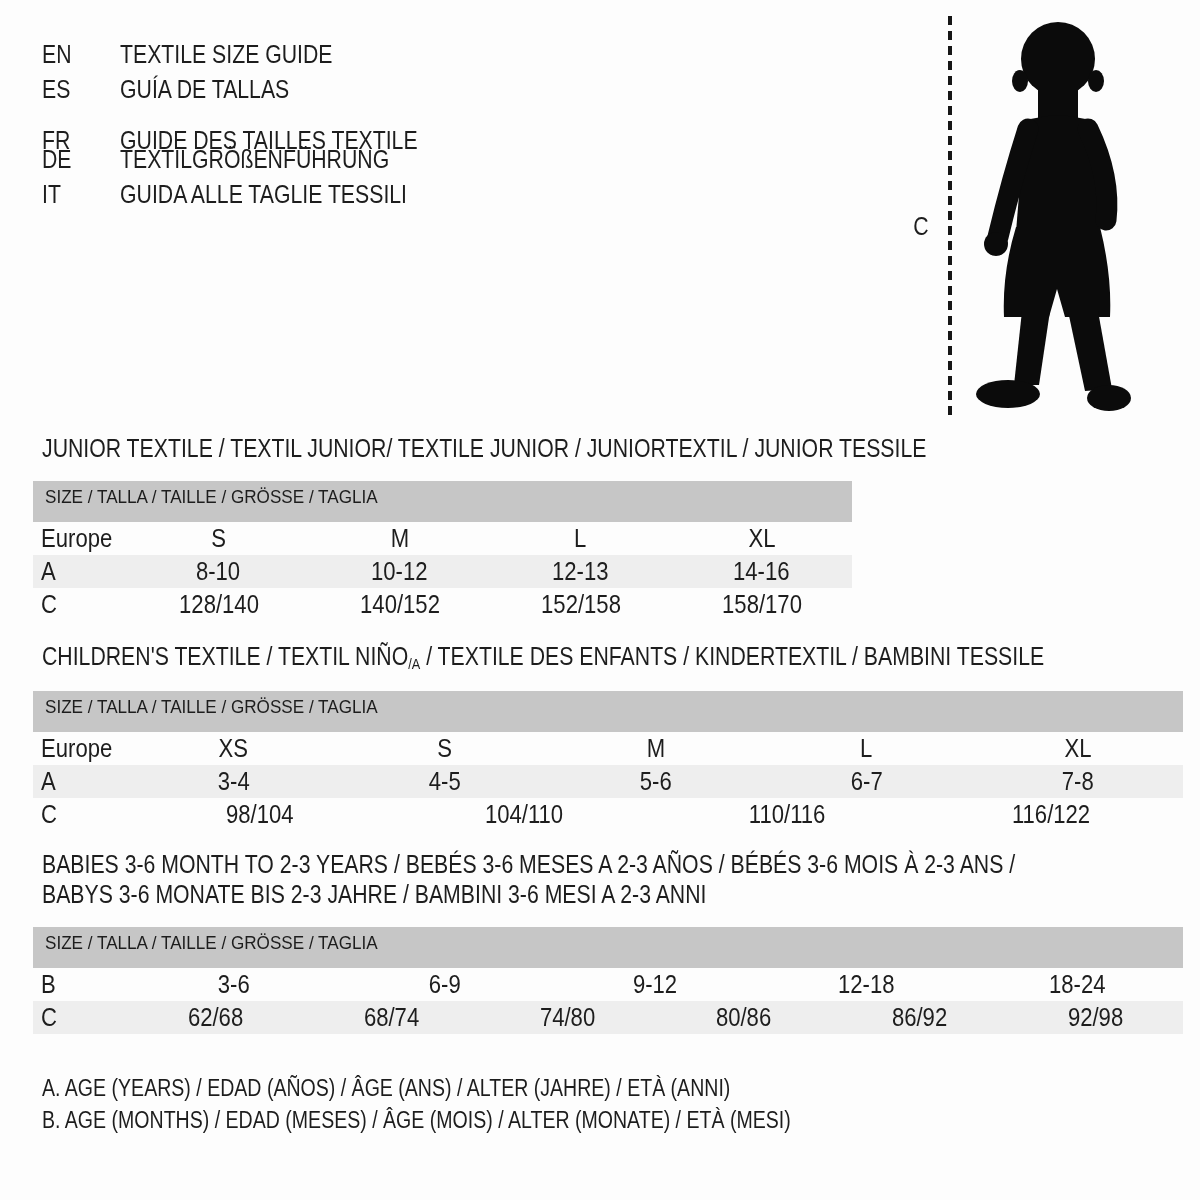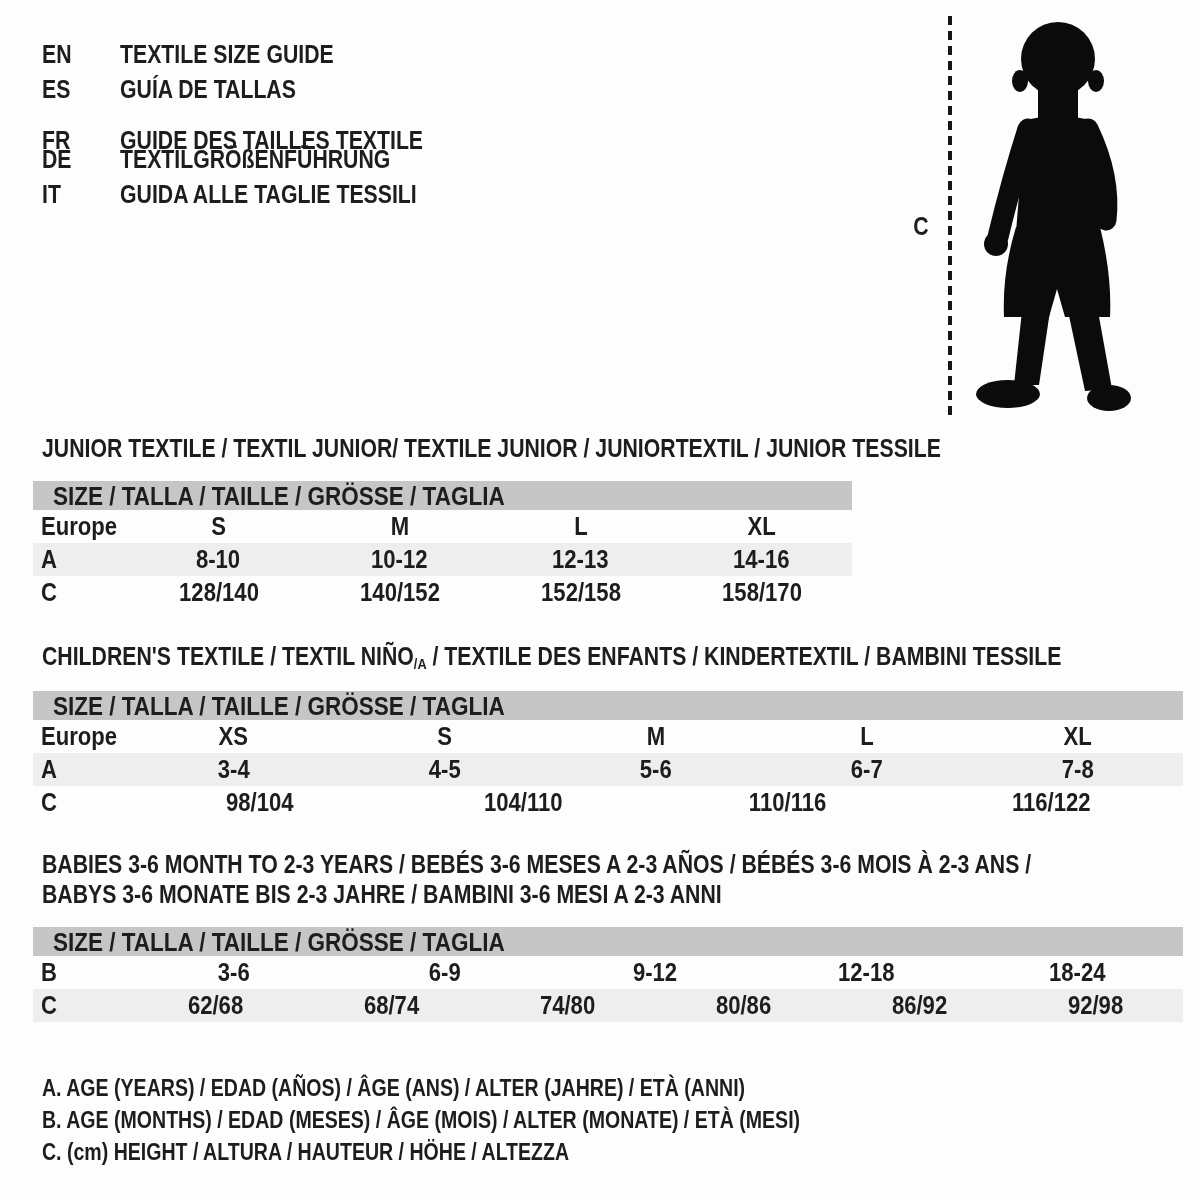--- a/index.html
+++ b/index.html
@@ -3,21 +3,21 @@
 <meta charset="utf-8">
 <style>
   html,body{margin:0;padding:0;}
   body{
     width:1200px;height:1200px;
     background:#fdfdfd;
     font-family:"Liberation Sans","DejaVu Sans",sans-serif;
     color:#1d1d1d;
     -webkit-font-smoothing:antialiased;
   }
-  .page{position:relative;width:1200px;height:1200px;overflow:hidden;font-weight:700;}
+  .page{position:relative;width:1200px;height:1200px;overflow:hidden;font-weight:400;}
 
   
   .cd{display:inline-block;transform:scaleX(0.85);transform-origin:center center;white-space:nowrap;}
   .cdl{transform-origin:left center;}
 
   
   .lang-row{position:absolute;left:0;width:700px;height:28px;}
   .lang-code{position:absolute;left:42px;top:0;font-size:25px;}
   .lang-title{position:absolute;left:120px;top:0;font-size:25px;}
 
@@ -30,21 +30,21 @@
   .fig-svg{position:absolute;left:966px;top:17px;}
 
   
   .sec-title{position:absolute;left:42px;font-size:25px;line-height:26px;}
   .sub{font-size:15px;vertical-align:-4px;}
 
   
   .table{position:absolute;left:33px;}
   .t-junior{width:819px;}
   .t-wide{width:1150px;}
-  .thead{height:29px;line-height:31px;background:#c6c6c6;padding-left:20px;font-size:25px;}
+  .thead{height:41px;line-height:31px;background:#c6c6c6;padding-left:12px;font-size:19px;}
   .thead .cd{transform:scaleX(0.9);transform-origin:left center;}
   .trow{display:flex;height:33px;line-height:33px;font-size:26px;}
   .trow.stripe{background:#eeeeee;}
   .tlabel{width:95px;padding-left:8px;box-sizing:border-box;text-align:left;flex:0 0 auto;}
   .tcell{flex:1 1 0;text-align:center;}
 
   
   .note{position:absolute;left:42px;font-size:23px;line-height:24px;}
 </style>
 </head>
@@ -187,17 +187,14 @@
       <span class="tcell"><span class="cd">92/98</span></span>
     </div>
   </div>
 
   <div class="note" style="top:1076px">
     <span class="cd cdl">A. AGE (YEARS) / EDAD (AÑOS) / ÂGE (ANS) / ALTER (JAHRE) / ETÀ (ANNI)</span>
   </div>
   <div class="note" style="top:1108px">
     <span class="cd cdl">B. AGE (MONTHS) / EDAD (MESES) / ÂGE (MOIS) / ALTER (MONATE) / ETÀ (MESI)</span>
   </div>
-  <div class="note" style="top:1140px">
-    <span class="cd cdl">C. (cm) HEIGHT / ALTURA / HAUTEUR / HÖHE / ALTEZZA</span>
-  </div>
 
 </div>
 
 </body></html>

